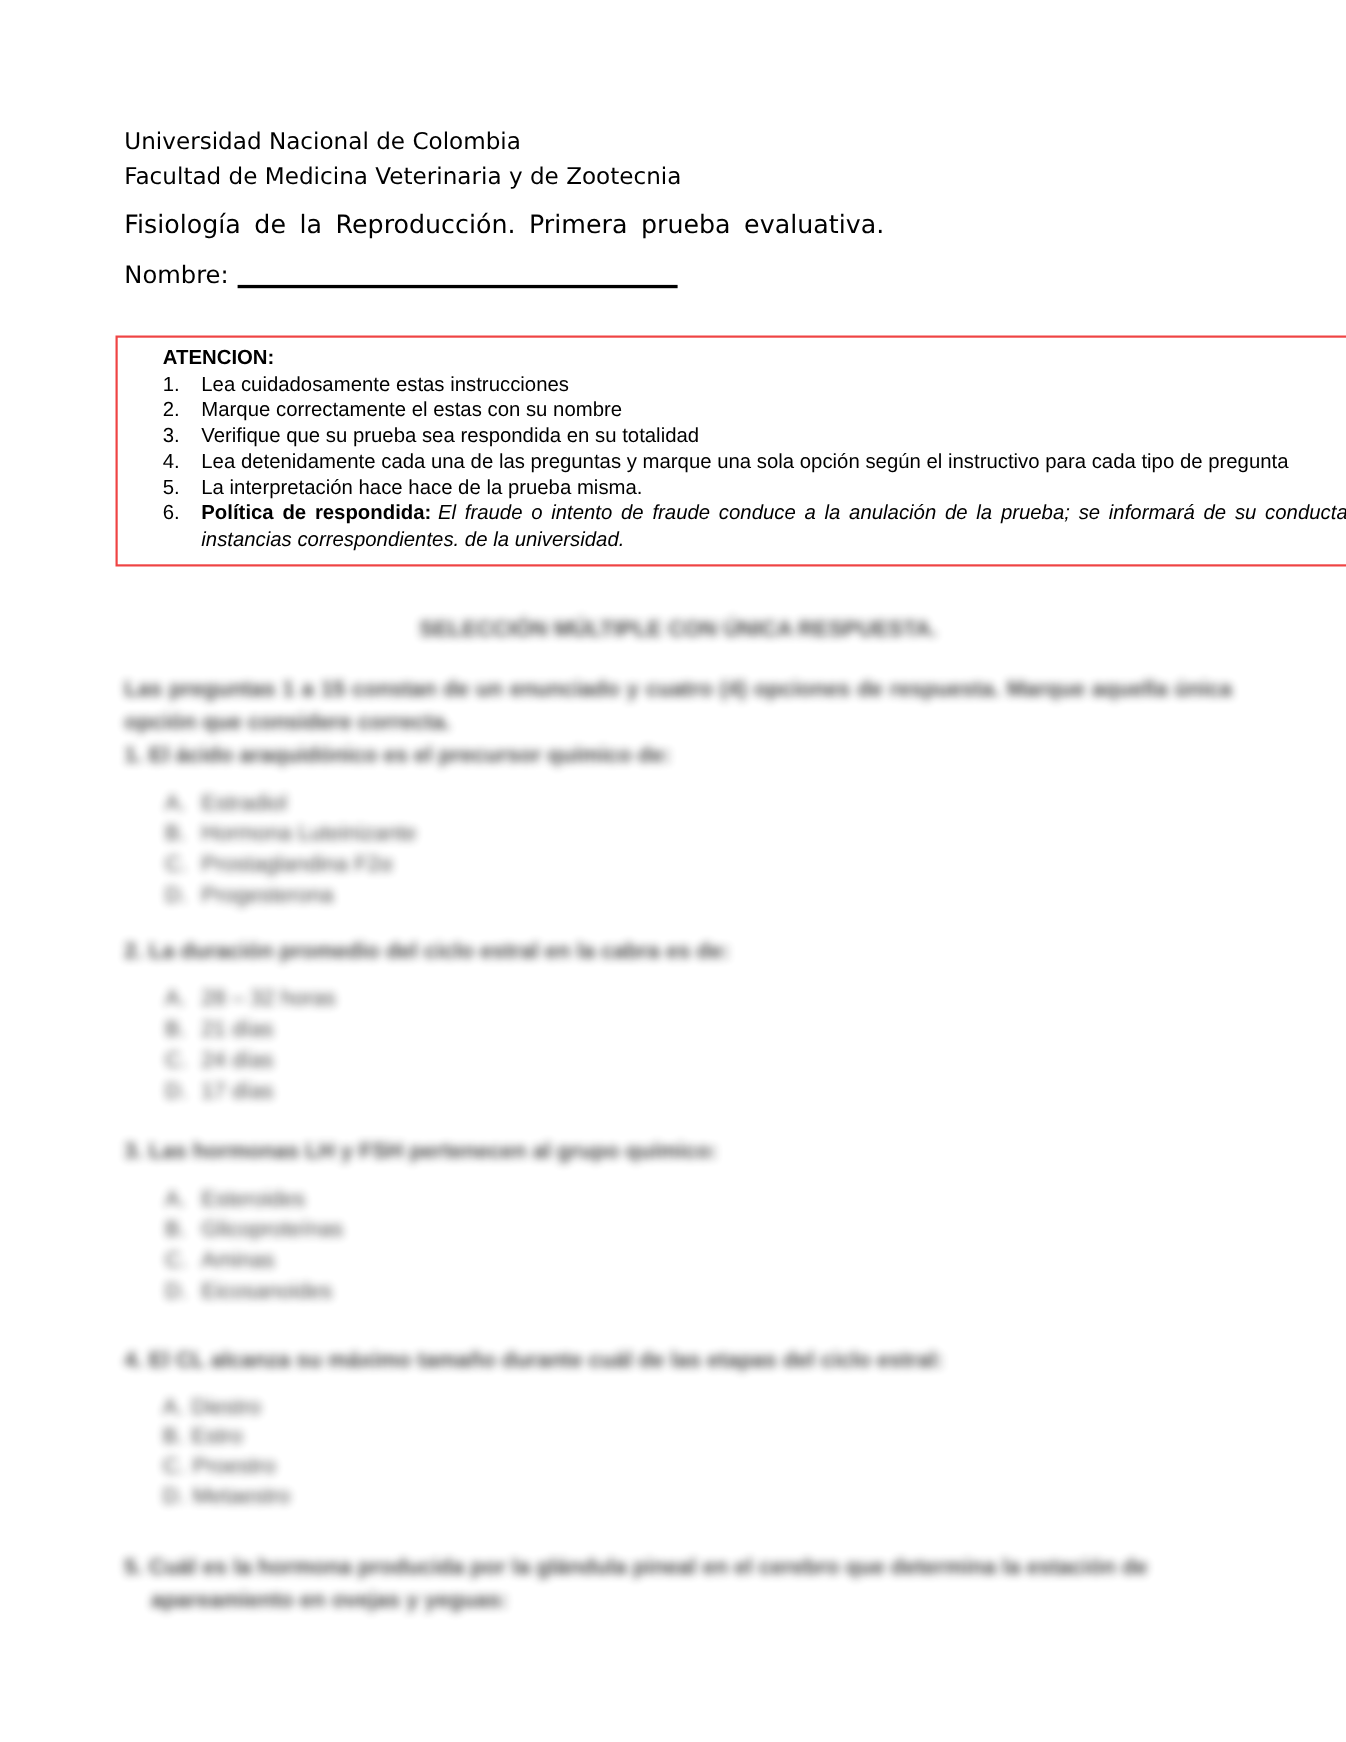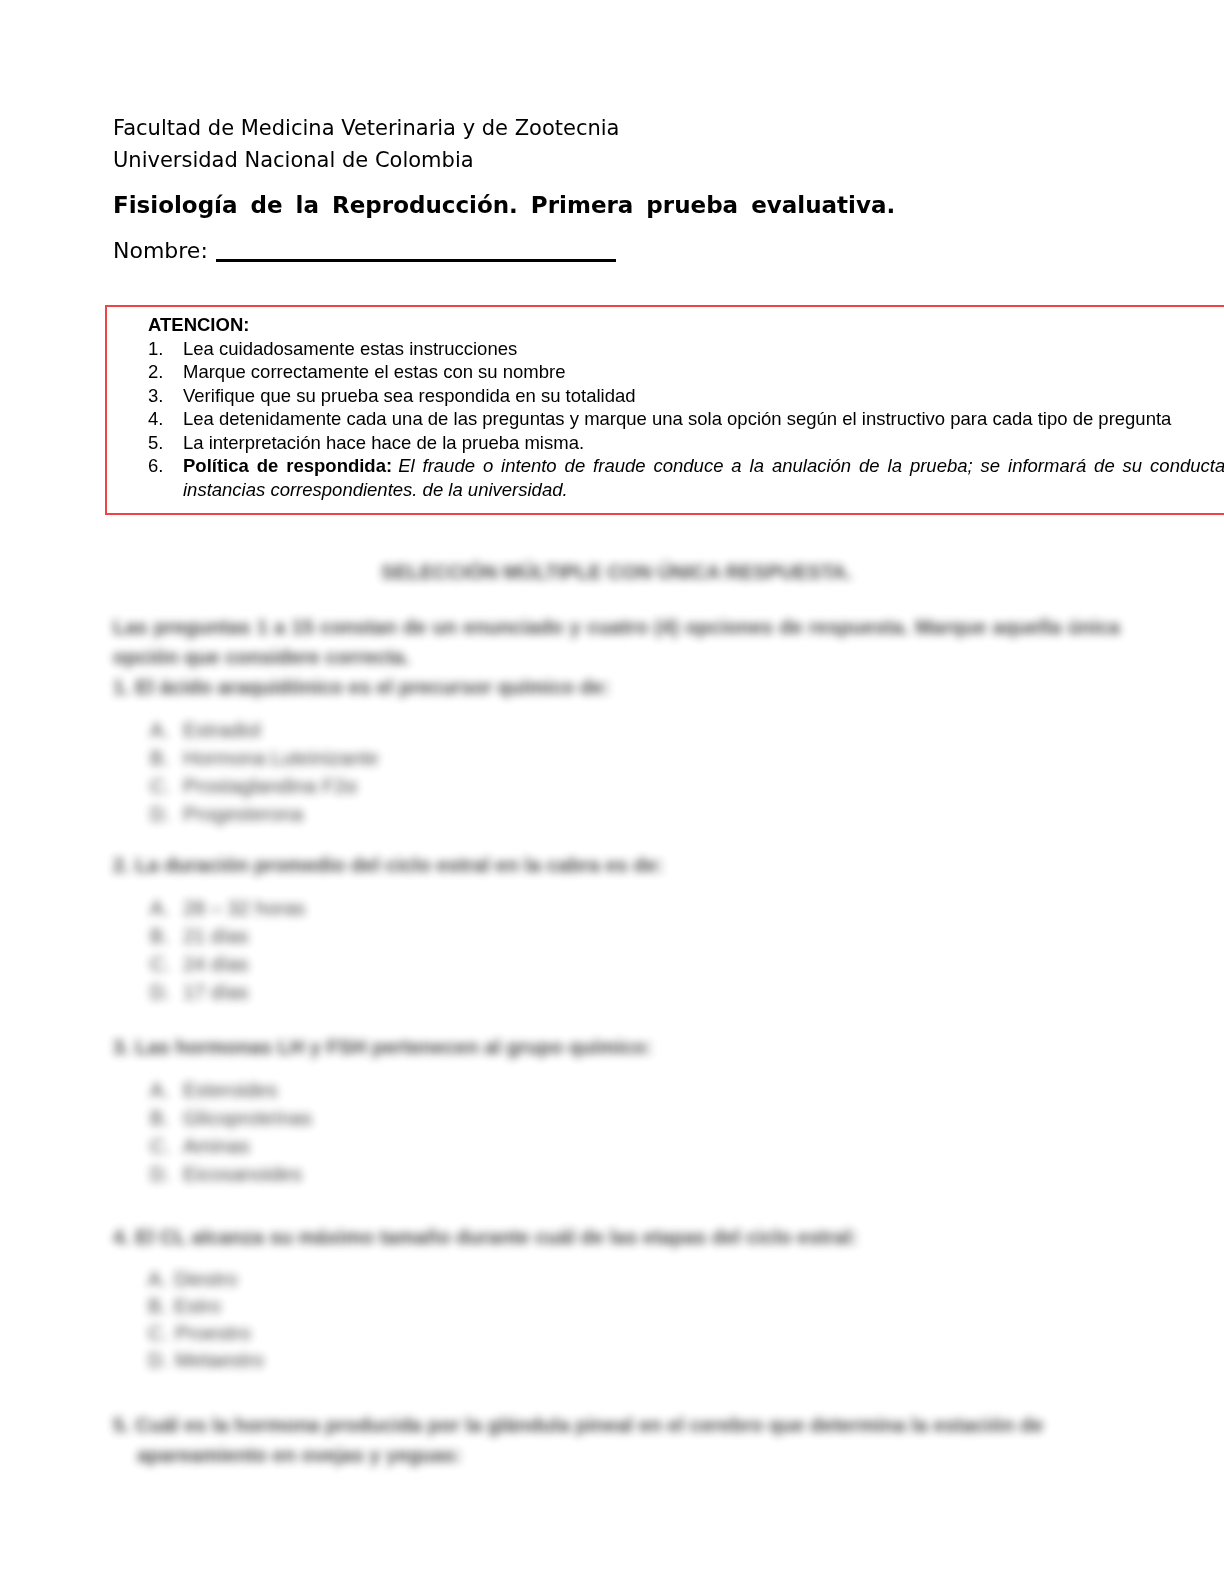--- a/index.html
+++ b/index.html
@@ -20,21 +20,21 @@
   
   .doc-header {
     font-family: "DejaVu Sans", sans-serif;
     font-size: 21px;
     line-height: 32px;
     color: #000;
   }
   .doc-title {
     font-family: "DejaVu Sans", sans-serif;
     font-size: 23px;
-    font-weight: bold;
+    font-weight: normal;
     margin-top: 16px;
     word-spacing: 5px;
   }
   .name-row {
     font-family: "DejaVu Sans", sans-serif;
     font-size: 22px;
     margin-top: 20px;
     display: flex;
     align-items: flex-start;
   }
@@ -111,22 +111,22 @@
   .option .letter { width: 33px; flex: 0 0 33px; }
   .options.compact { margin-left: 35px; line-height: 27px; }
   .options.compact .letter { width: auto; flex: 0 0 auto; margin-right: 7px; }
 </style>
 </head>
 <body>
 
 <div class="page">
 
   <div class="doc-header">
+    <div>Universidad Nacional de Colombia</div>
     <div>Facultad de Medicina Veterinaria y de Zootecnia</div>
-    <div>Universidad Nacional de Colombia</div>
   </div>
 
   <div class="doc-title">Fisiología de la Reproducción. Primera prueba evaluativa.</div>
 
   <div class="name-row">
     <span>Nombre:</span>
     <span class="name-line"></span>
   </div>
 
   <div class="attention-box">

